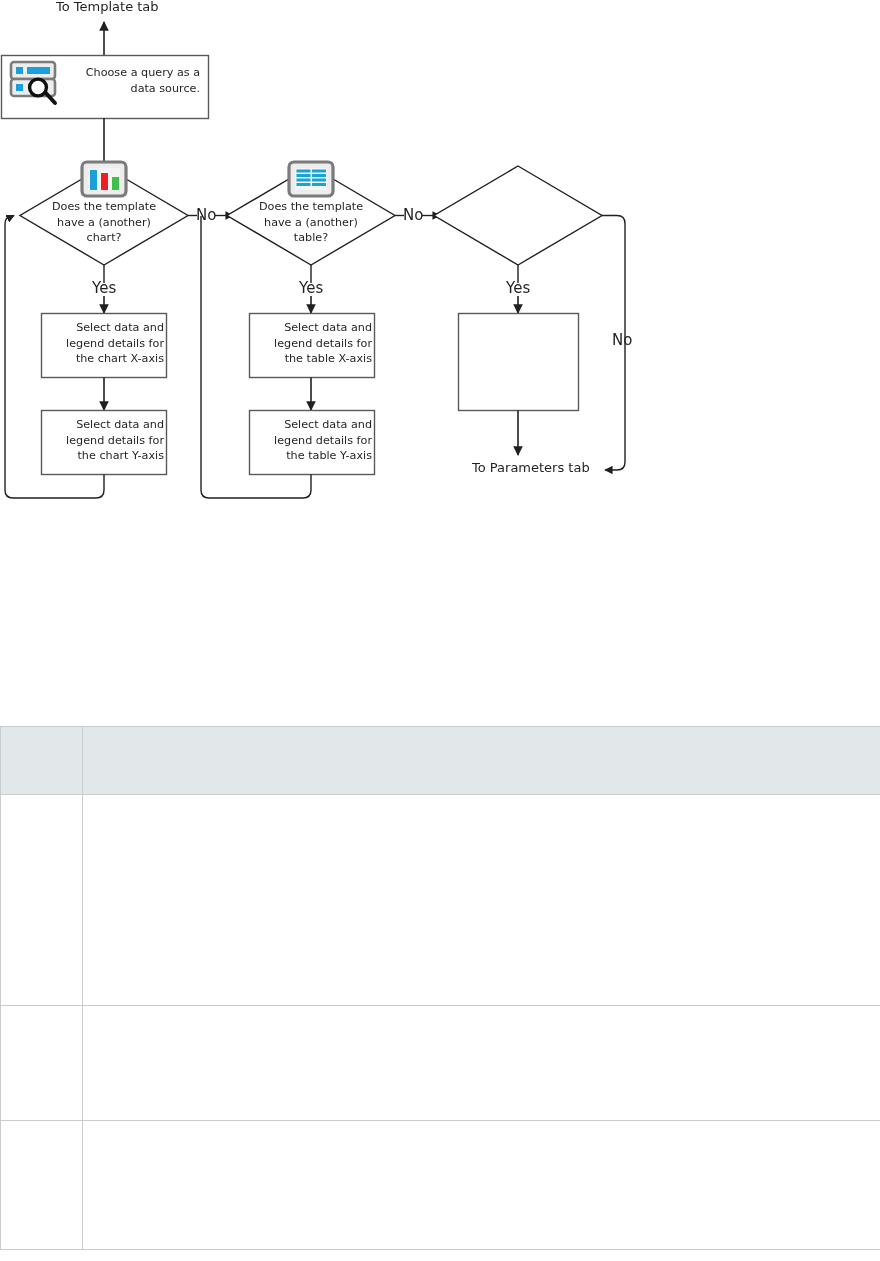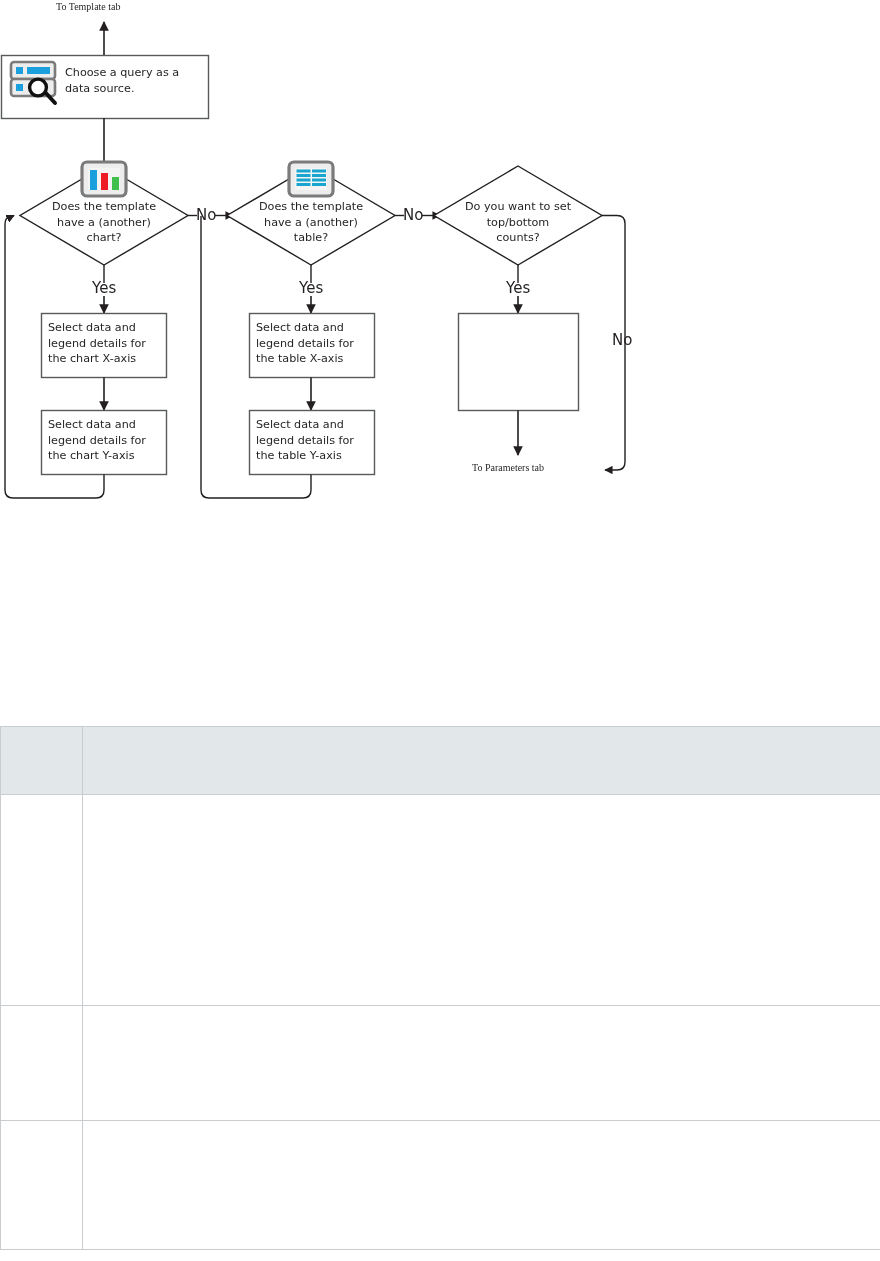--- a/index.html
+++ b/index.html
@@ -32,34 +32,34 @@
     width: 880px;
     height: 520px;
     display: block;
   }
   .flow-text-box {
     position: absolute;
     font-size: 11.2px;
     line-height: 15.6px;
     color: #231f20;
     white-space: pre-line;
+    text-align: right;
   }
   .edge-label {
     position: absolute;
     font-size: 15px;
     line-height: 12px;
     color: #231f20;
   }
   .terminal-label {
     position: absolute;
-    font-size: 10px;
+    font-size: 13px;
     line-height: 14px;
     color: #231f20;
     white-space: nowrap;
-    font-family: Liberation Serif, serif;
   }
 
   
   .icon-wrap {
     position: absolute;
   }
 
   
   #content-table {
     position: absolute;
@@ -206,23 +206,20 @@
 table?</div>
 
   <div class="flow-text-box" style="left:256px; top:320px; width:116px;">Select data and
 legend details for
 the table X-axis</div>
 
   <div class="flow-text-box" style="left:256px; top:417px; width:116px;">Select data and
 legend details for
 the table Y-axis</div>
 
-  <div class="flow-text-box" style="left:443px; top:199px; width:150px; text-align:center;">Do you want to set
-top/bottom
-counts?</div>
 
 
   <div class="terminal-label" style="left:472px; top:461px;text-align:right;">To Parameters tab</div>
 
   <div class="edge-label" style="left:196px; top:209px;">No</div>
 
   <div class="edge-label" style="left:92px; top:282px;">Yes</div>
 
   <div class="edge-label" style="left:403px; top:209px;">No</div>
 

